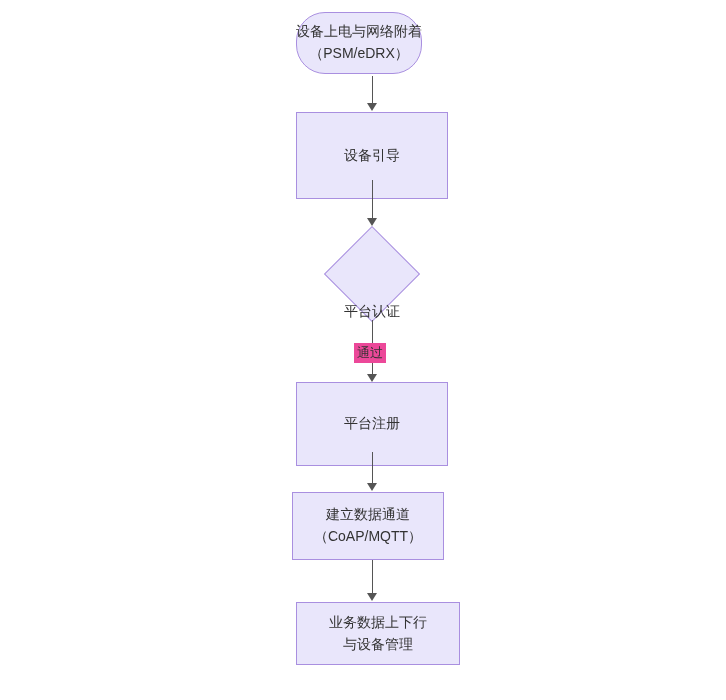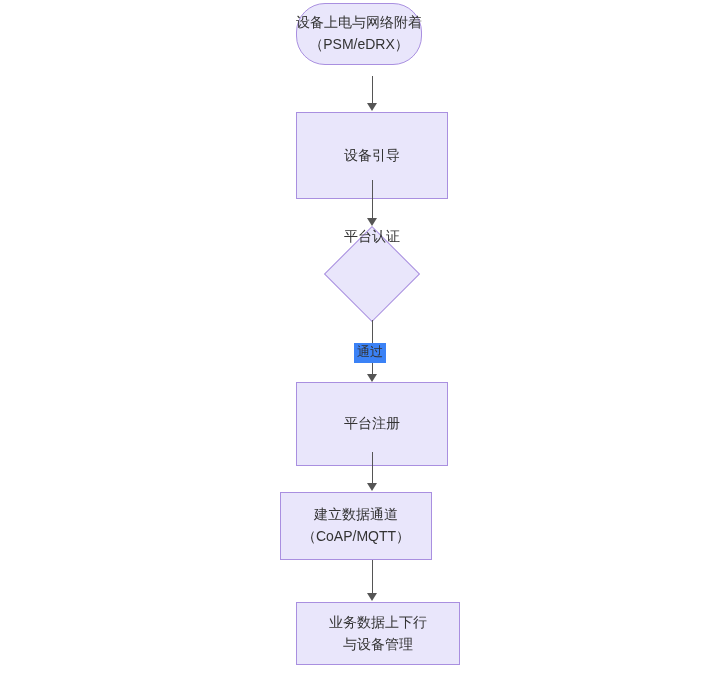--- a/index.html
+++ b/index.html
@@ -34,21 +34,21 @@
     line-height: 1.55;
     text-align: center;
     white-space: pre;
   }
   .node .line {
     display: block;
   }
   .diamond-wrap {
     position: absolute;
     display: flex;
-    align-items: flex-start;
+    align-items: flex-end;
     justify-content: center;
   }
   .diamond-shape {
     position: absolute;
     left: 50%;
     top: 50%;
     width: 68px;
     height: 68px;
     margin-left: -34px;
     margin-top: -34px;
@@ -74,36 +74,35 @@
   .arrowhead {
     position: absolute;
     width: 0;
     height: 0;
     border-left: 5px solid transparent;
     border-right: 5px solid transparent;
     border-top: 8px solid #555555;
   }
   .edge-label {
     position: absolute;
-    background: #3b82f6;
+    background: #ec4899;
     color: #333333;
     font-size: 13px;
     line-height: 1.4;
     padding: 1px 3px;
     white-space: nowrap;
     text-align: center;
-    font-family: Liberation Mono, monospace;
   }
 </style>
 </head>
 <body>
 
 <div id="canvas">
 
-  <div class="node" style="left:296px; top:3px; width:126px; height:62px;border-radius:29px;">
+  <div class="node" style="left:296px; top:12px; width:126px; height:62px;border-radius:29px;">
     <span class="line">设备上电与网络附着</span>
     <span class="line">（PSM/eDRX）</span>
   </div>
 
   <div class="connector" style="left:371.5px; top:76px; height:28px;"></div>
   <div class="arrowhead" style="left:367px; top:103px;"></div>
 
   <div class="node" style="left:296px; top:112px; width:152px; height:87px;">
     <span class="line">设备引导</span>
   </div>
@@ -120,21 +119,21 @@
   <div class="edge-label" style="left:354px; top:343px;">通过</div>
   <div class="arrowhead" style="left:367px; top:374px;"></div>
 
   <div class="node" style="left:296px; top:382px; width:152px; height:84px;">
     <span class="line">平台注册</span>
   </div>
 
   <div class="connector" style="left:371.5px; top:452px; height:32px;"></div>
   <div class="arrowhead" style="left:367px; top:483px;"></div>
 
-  <div class="node" style="left:280px; top:492px; width:152px; height:68px;">
+  <div class="node" style="left:292px; top:492px; width:152px; height:68px;">
     <span class="line">建立数据通道</span>
     <span class="line">（CoAP/MQTT）</span>
   </div>
 
   <div class="connector" style="left:371.5px; top:560px; height:34px;"></div>
   <div class="arrowhead" style="left:367px; top:593px;"></div>
 
   <div class="node" style="left:296px; top:602px; width:164px; height:63px;">
     <span class="line">业务数据上下行</span>
     <span class="line">与设备管理</span>

